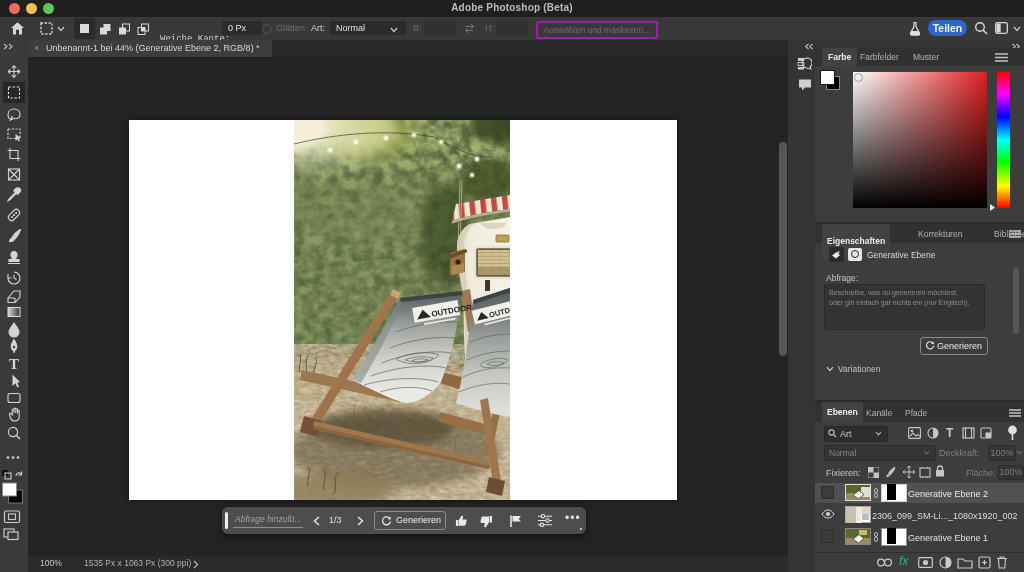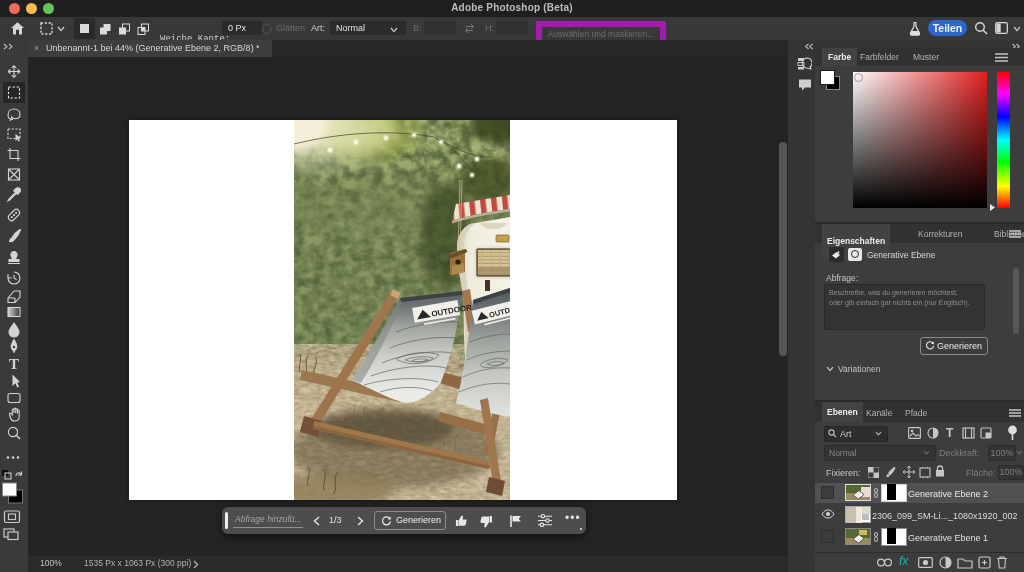--- a/index.html
+++ b/index.html
@@ -80,21 +80,21 @@
       <path d="M1 1 L4 4.6 L7 1" fill="none" stroke="#cfcfcf" stroke-width="1.2"></path>
     </svg>
   <div class="abs dis" style="left:413px;top:6px;">B:</div>
   <div class="abs" style="left:424px;top:4px;width:32px;height:14px;background:#313131;border-radius:2px;"></div>
   <svg class="abs" style="left:463px;top:5px" width="13" height="13" viewBox="0 0 13 13">
       <path d="M3 4.5 H10 M8 2 L10.5 4.5 L8 7" stroke="#777" fill="none"></path>
       <path d="M10 8.5 H3 M5 6 L2.5 8.5 L5 11" stroke="#777" fill="none"></path>
     </svg>
   <div class="abs dis" style="left:485px;top:6px;">H:</div>
   <div class="abs" style="left:496px;top:4px;width:32px;height:14px;background:#313131;border-radius:2px;"></div>
-  <div class="abs dis" style="left:536px;top:4px;width:118px;height:14px;border:6px solid #a21caf;border-radius:2px;font-size:8.5px;line-height:14px;text-align:center;">Auswählen und maskieren...</div>
+  <div class="abs dis" style="left:536px;top:4px;width:118px;height:14px;border:2px solid #a21caf;border-radius:2px;font-size:8.5px;line-height:14px;text-align:center;">Auswählen und maskieren...</div>
   <svg class="abs" style="left:908px;top:4px" width="14" height="15" viewBox="0 0 14 15">
       <path d="M5.5 1.5 h3 M6 1.5 v4 L2.5 12 a1.5 1.5 0 0 0 1.4 2 h6.2 a1.5 1.5 0 0 0 1.4-2 L8 5.5 v-4" fill="none" stroke="#e0e0e0" stroke-width="1.2"></path>
       <path d="M3.6 10 h6.8 L11.5 13 a1 1 0 0 1-1 1.4 H3.5 a1 1 0 0 1-1-1.4 Z" fill="#e0e0e0"></path>
     </svg>
   <div class="abs" style="left:928px;top:3px;width:39px;height:16px;background:#2e66c9;border-radius:8px;color:#eef2fa;font-size:10.5px;font-weight:bold;text-align:center;line-height:16px;">Teilen</div>
   <svg class="abs" style="left:974px;top:4px" width="14" height="14" viewBox="0 0 14 14">
       <circle cx="6" cy="6" r="4.3" fill="none" stroke="#d6d6d6" stroke-width="1.4"></circle>
       <path d="M9.2 9.2 L13 13" stroke="#d6d6d6" stroke-width="1.6"></path>
     </svg>
   <svg class="abs" style="left:995px;top:5px" width="13" height="12" viewBox="0 0 13 12">

